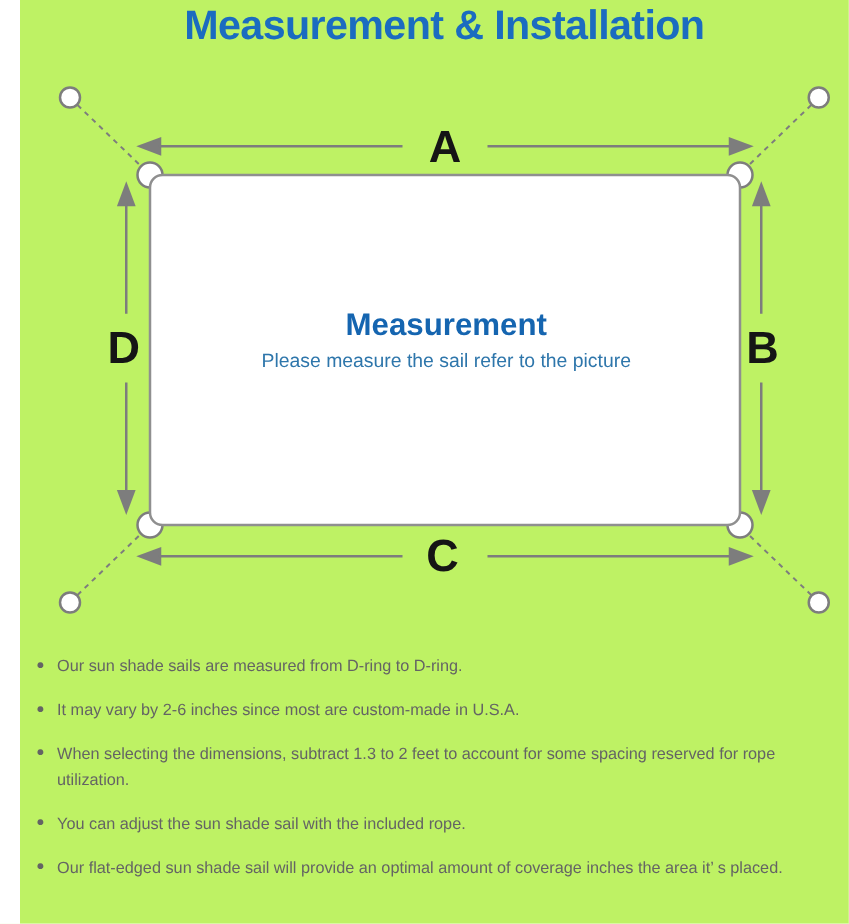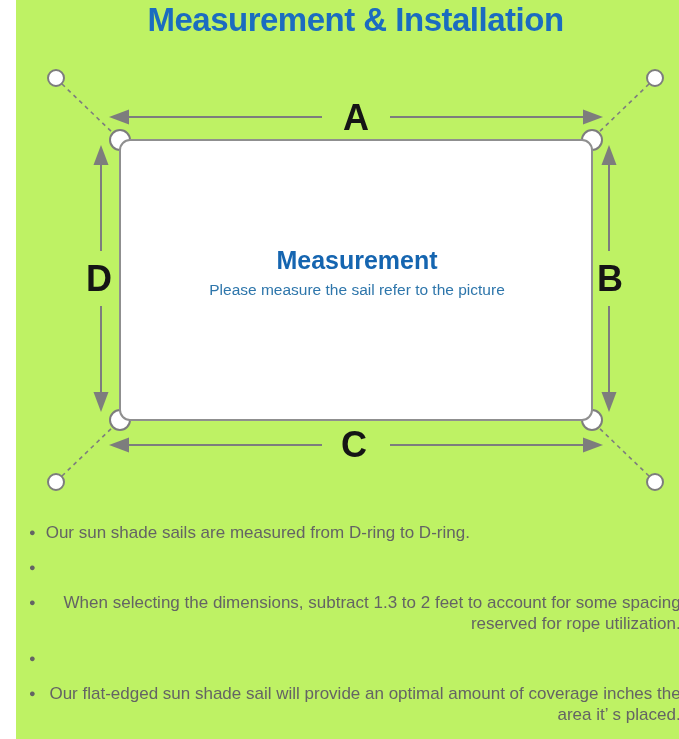--- a/index.html
+++ b/index.html
@@ -56,24 +56,23 @@
     margin-bottom:14px;
   }
   .note .dot{
     flex:0 0 auto;
     font-size:11px;line-height:21px;
     color:var(--text-gray);
     margin-right:10px;
     padding-left:5px;
   }
   .note .note-text{
-    font-size:17px;line-height:21px;
+    font-size:13px;line-height:21px;
     color:var(--text-gray);
     max-width:635px;
-    text-align:right;
   }
 </style>
 </head>
 <body>
 
 <div class="page">
 
   <h1 class="page-title">Measurement &amp; Installation</h1>
 
   <svg class="diagram-svg" width="679" height="512" viewBox="0 0 679 512" aria-hidden="true">
@@ -131,27 +130,29 @@
     <text class="center-subtitle" x="341" y="289">Please measure the sail refer to the picture</text>
   </svg>
 
   <div class="notes">
     <div class="note">
       <span class="dot">●</span>
       <span class="note-text">Our sun shade sails are measured from D-ring to D-ring.</span>
     </div>
     <div class="note">
       <span class="dot">●</span>
+      <span class="note-text">It may vary by 2-6 inches since most are custom-made in U.S.A.</span>
     </div>
     <div class="note">
       <span class="dot">●</span>
       <span class="note-text">When selecting the dimensions, subtract 1.3 to 2 feet to account for some spacing reserved for rope utilization.</span>
     </div>
     <div class="note">
       <span class="dot">●</span>
+      <span class="note-text">You can adjust the sun shade sail with the included rope.</span>
     </div>
     <div class="note">
       <span class="dot">●</span>
       <span class="note-text">Our flat-edged sun shade sail will provide an optimal amount of coverage inches the area it’ s placed.</span>
     </div>
   </div>
 
 </div>
 
 </body></html>

